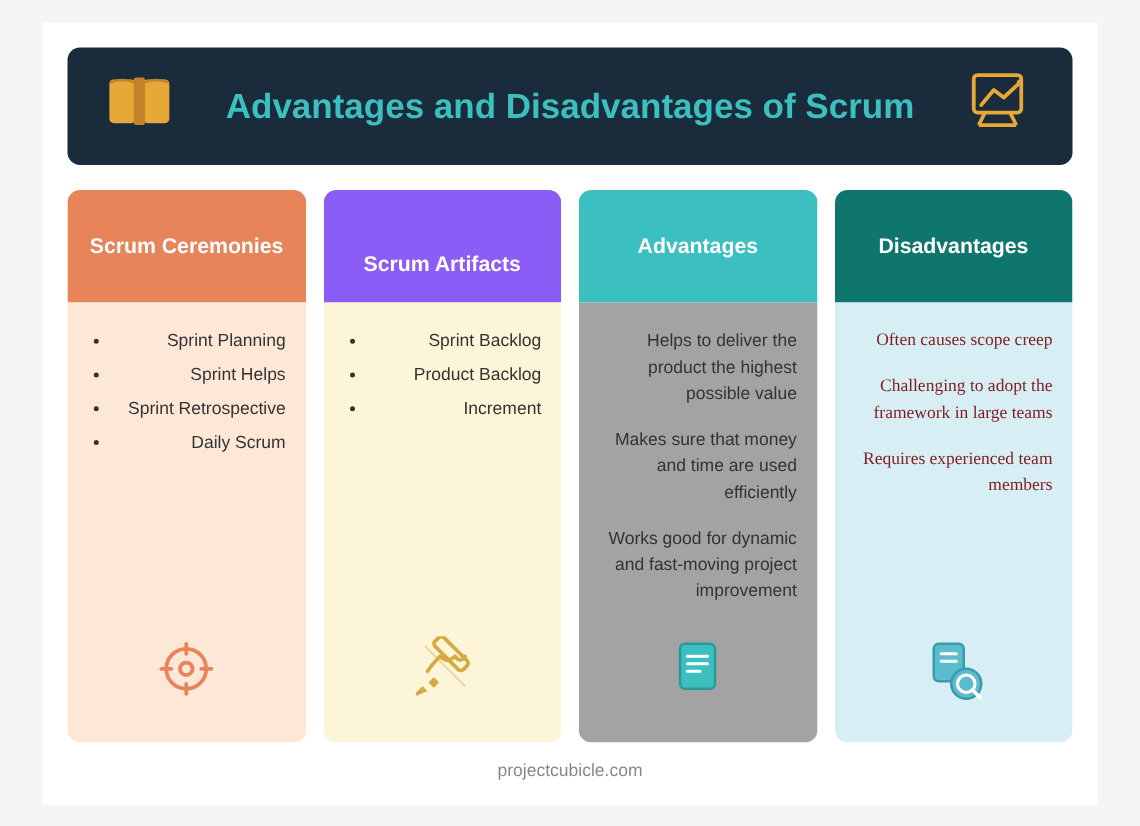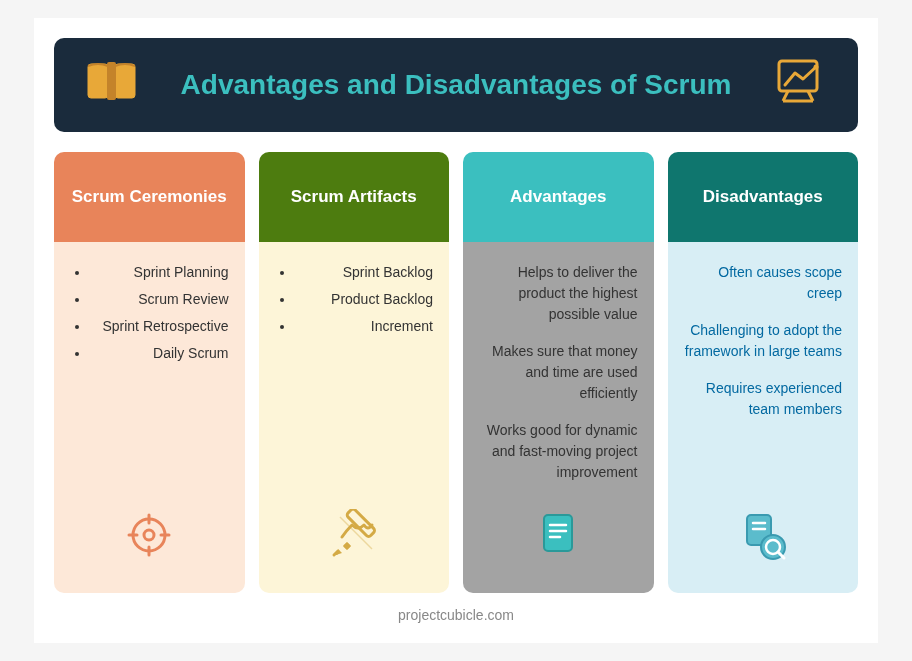--- a/index.html
+++ b/index.html
@@ -72,21 +72,21 @@
       line-height: 1.5;
       display: flex;
       flex-direction: column;
       justify-content: space-between;
       text-align: right;
     }
     
     .ceremonies .card-header { background: #e8845a; color: white; }
     .ceremonies .card-body { background: #fde8d8; }
     
-    .artifacts .card-header { background: #4d7c0f; color: white; }
+    .artifacts .card-header { background: #8b5cf6; color: white; align-items: flex-end; }
     .artifacts .card-body { background: #fdf5d8; }
     
     .advantages .card-header { background: #3bbfbf; color: white; }
     .advantages .card-body { background: #a3a3a3; }
     
     .disadvantages .card-header { background: #0f766e; color: white; }
     .disadvantages .card-body { background: #d8eef5; }
 
     .bullet-list {
       list-style: disc;
@@ -95,21 +95,22 @@
     .bullet-list li {
       margin-bottom: 6px;
       color: #333;
     }
     .adv-item {
       margin-bottom: 16px;
       color: #333;
     }
     .dis-item {
       margin-bottom: 16px;
-      color: #0369a1;
+      color: #7f1d1d;
+      font-family: Liberation Serif, serif;
     }
     .card-footer-icon {
       text-align: center;
       margin-top: 10px;
       font-size: 44px;
     }
 
     .footer-text {
       text-align: center;
       margin-top: 14px;
@@ -147,21 +148,21 @@
 
   <div class="cards-grid">
 
     <div class="card ceremonies">
       <div class="card-header">
         <span>Scrum Ceremonies</span>
       </div>
       <div class="card-body">
         <ul class="bullet-list">
           <li>Sprint Planning</li>
-          <li>Scrum Review</li>
+          <li>Sprint Helps</li>
           <li>Sprint Retrospective</li>
           <li>Daily Scrum</li>
         </ul>
         <div class="card-footer-icon">
           <svg width="52" height="52" viewBox="0 0 52 52" fill="none" xmlns="http://www.w3.org/2000/svg">
             <circle cx="26" cy="26" r="16" stroke="#e8845a" stroke-width="3" fill="none"></circle>
             <circle cx="26" cy="26" r="5" stroke="#e8845a" stroke-width="3" fill="none"></circle>
             <line x1="26" y1="6" x2="26" y2="14" stroke="#e8845a" stroke-width="3" stroke-linecap="round"></line>
             <line x1="26" y1="38" x2="26" y2="46" stroke="#e8845a" stroke-width="3" stroke-linecap="round"></line>
             <line x1="6" y1="26" x2="14" y2="26" stroke="#e8845a" stroke-width="3" stroke-linecap="round"></line>

